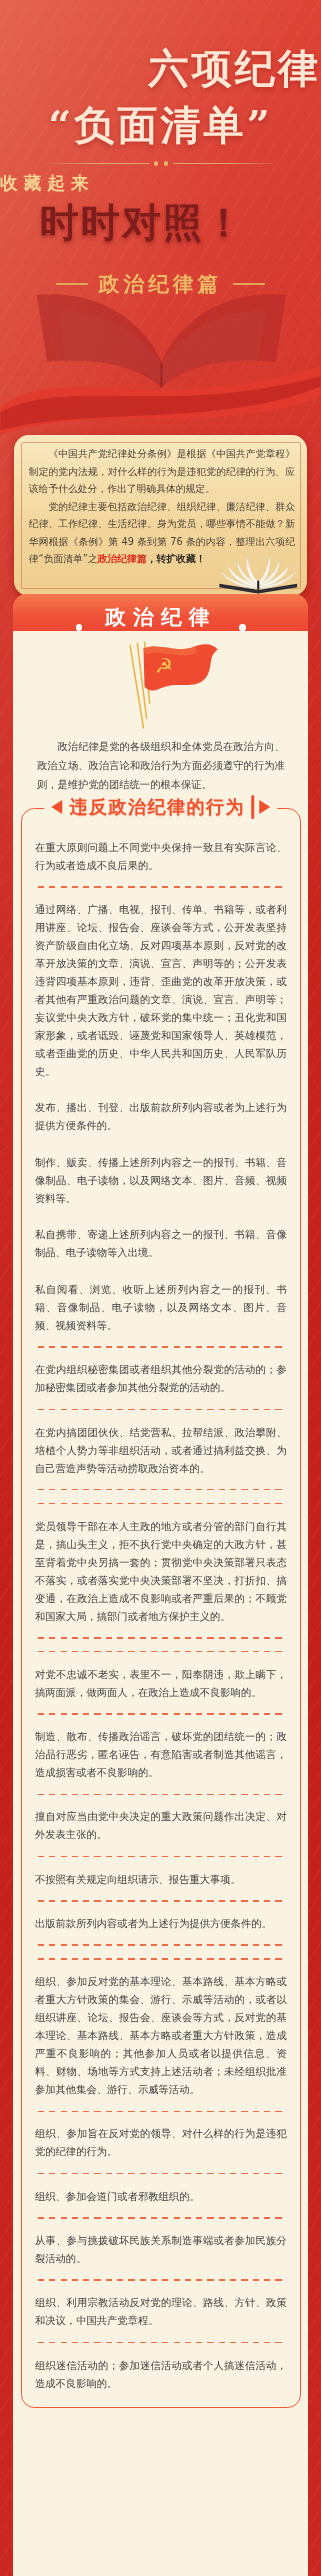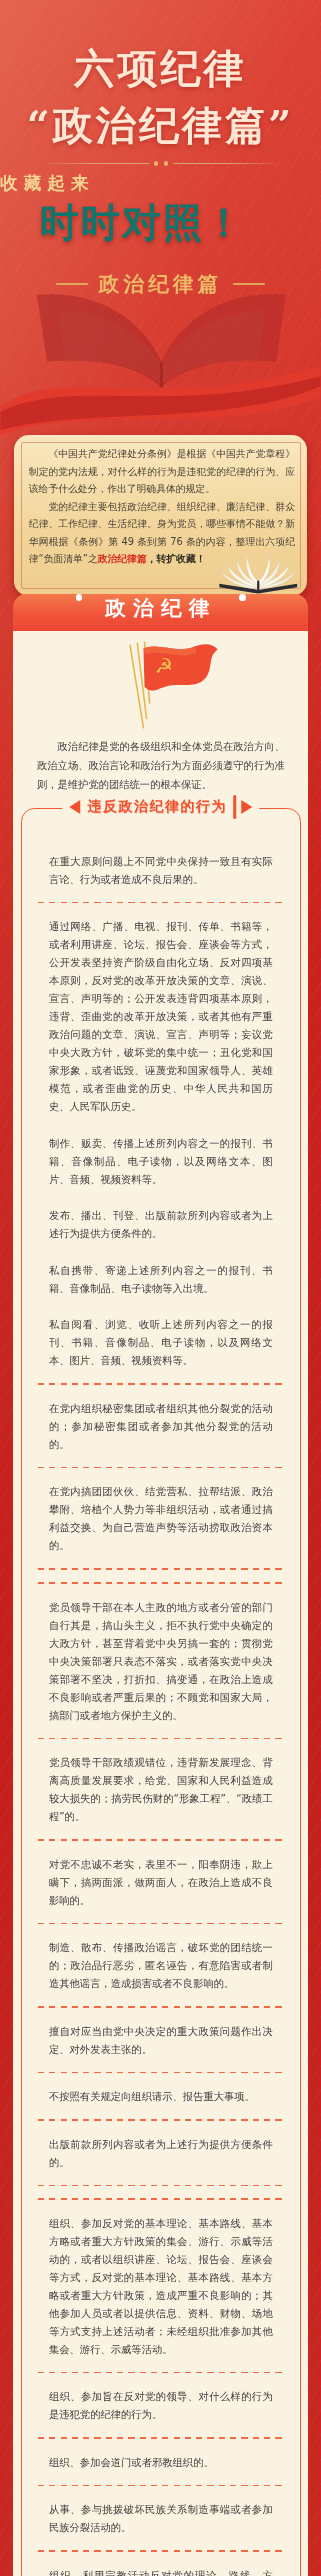--- a/index.html
+++ b/index.html
@@ -10,30 +10,30 @@
       linear-gradient(115deg, rgba(255,205,160,.30) 0%, rgba(255,160,120,.12) 18%, rgba(255,255,255,0) 42%),
       repeating-linear-gradient(123deg, rgba(255,255,255,.045) 0 1px, rgba(255,255,255,0) 1px 13.4px),
       linear-gradient(180deg,#d8372d 0%,#c9231e 30%,#c3201c 55%,#cd2c24 100%);
   }
   .abs{position:absolute;}
   
   .title-line{left:0;width:321px;text-align:center;font-weight:900;
     color:#ffe7d4;letter-spacing:3.1px;font-size:40px;line-height:1.2;
     font-family:"DejaVu Serif","DejaVu Sans",serif;
     text-shadow:0 1.5px 5.2px rgba(120,10,10,.35);}
-  .t1{top:44px;}
+  .t1{top:44px;text-align:right;}
   .t2{top:101px;}
   .gold-divider{top:161px;left:40px;width:242px;display:flex;align-items:center;gap:5.2px;}
   .gold-divider .line{flex:1;height:1px;background:linear-gradient(90deg,rgba(230,170,110,0),#dca46e,#dca46e);}
   .gold-divider .line.rt{background:linear-gradient(90deg,#dca46e,#dca46e,rgba(230,170,110,0));}
   .gold-divider .dot{width:4.6px;height:4.6px;border-radius:50%;background:#e7b26a;}
   .subtitle{top:171px;left:0;width:321px;font-size:17.5px;font-weight:700;
     color:#f6d493;letter-spacing:6.2px;}
   .headline{top:196px;left:0;width:285px;text-align:center;font-size:39px;font-weight:900;
-    color:#0f766e;letter-spacing:2.1px;font-family:"DejaVu Serif","DejaVu Sans",serif;
+    color:#7f1d1d;letter-spacing:2.1px;font-family:"DejaVu Serif","DejaVu Sans",serif;
     text-shadow:0 1.5px 4.1px rgba(110,10,10,.45);}
   .chapter-row{top:270px;left:0;width:321px;display:flex;justify-content:center;align-items:center;gap:10.3px;}
   .chapter-dash{width:32px;height:1.5px;background:#e0a65c;border-radius:1px;}
   .chapter-text{font-size:20.6px;font-weight:700;color:#edbb67;letter-spacing:4.1px;}
   
   .bigbook{top:233px;left:15.5px;opacity:.85;}
   .ribbon{top:330px;left:0;}
   
   .intro-card{top:435px;left:14.4px;width:293px;height:161px;border-radius:15px;
     background:linear-gradient(180deg,#f9e8c0 0%,#f3d69c 55%,#eecd8e 100%);
@@ -43,52 +43,52 @@
   .intro-text{position:relative;padding:10.3px 12.4px 0 14.4px;font-size:9.8px;line-height:17.5px;
     color:#473f35;text-align:justify;}
   .intro-text p{margin:0;text-indent:2em;}
   .hl-red{color:#d92b1c;font-weight:700;}
   .hl-bold{color:#2e2a24;font-weight:700;}
   .minibook{position:absolute;right:4.1px;bottom:2.1px;}
   
   .main-card{top:594px;left:13.4px;width:295px;height:2476px;}
   .banner{height:37px;border-radius:13.4px 13.4px 0 0;
     background:linear-gradient(180deg,#f5794c 0%,#ef5238 60%,#ec4632 100%);
-    display:flex;align-items:flex-start;justify-content:center;gap:23px;}
+    display:flex;align-items:flex-end;justify-content:center;gap:23px;}
   .banner-text{color:#ffffff;font-size:20.6px;font-weight:900;letter-spacing:7.2px;}
   .banner-dot{width:6.7px;height:6.7px;border-radius:50%;background:#fff;}
   .card-body{height:2439px;overflow:hidden;background:
       linear-gradient(rgba(205,165,112,.26) 0.5px, transparent 0.5px),
       linear-gradient(90deg, rgba(205,165,112,.26) 0.5px, transparent 0.5px),
       #faf3e2;
     background-size:15px 15px,15px 15px,auto;}
   .flag-wrap{display:flex;justify-content:center;padding-top:10.3px;}
   .card-intro{margin:4.1px 15.5px 0;font-size:10.3px;line-height:19px;color:#3e3e3e;
     text-align:justify;}
   .card-intro p{margin:8px;text-indent:2em;}
   .frame{position:relative;margin:13.4px 7.2px 18.5px;border:1.5px solid #ef5a36;border-radius:13.4px;
     padding:29px 13.4px 15.5px;}
   .frame-label{position:absolute;top:-13.4px;left:50%;transform:translateX(-50%);
     display:flex;align-items:center;background:#faf3e2;padding:0 7.2px;white-space:nowrap;}
   .tri{width:0;height:0;border-top:7.2px solid transparent;border-bottom:7.2px solid transparent;}
   .tri-left{border-right:11.3px solid #f0512c;margin-right:7.2px;}
   .tri-right{border-left:11.3px solid #f0512c;}
-  .label-text{font-size:14px;font-weight:900;color:#f0512c;letter-spacing:1.5px;
+  .label-text{font-size:18px;font-weight:900;color:#f0512c;letter-spacing:1.5px;
     text-shadow:0.5px 0.5px 0 rgba(240,81,44,.25);font-family:Liberation Mono, monospace;}
   .label-bar{width:3.1px;height:24px;background:#f0512c;border-radius:1.5px;margin:0 5.2px 0 6.2px;}
-  .violation-para{margin:14px;font-size:10.3px;line-height:18px;color:#3c3c3c;text-align:justify;}
+  .violation-para{margin:0;font-size:10.3px;line-height:18px;color:#3c3c3c;text-align:justify;}
   .violation-para + .violation-para{margin-top:18.5px;}
   .dashed-divider{height:1.5px;margin:12.4px 3.1px;
     background:repeating-linear-gradient(90deg,#ef6a45 0 6.2px, transparent 6.2px 11.3px);}
 </style>
 </head>
 <body>
 
 <div class="abs title-line t1">六项纪律</div>
-<div class="abs title-line t2">“政治纪律篇”</div>
+<div class="abs title-line t2">“负面清单”</div>
 
 <div class="abs gold-divider">
   <div class="line"></div>
   <div class="dot"></div>
   <div class="dot"></div>
   <div class="line rt"></div>
 </div>
 
 <div class="abs subtitle">收藏起来</div>
 
@@ -160,33 +160,32 @@
       <div class="frame-label">
         <div class="tri tri-left"></div>
         <div class="label-text">违反政治纪律的行为</div>
         <div class="label-bar"></div>
         <div class="tri tri-right"></div>
       </div>
       <div>
           <p class="violation-para">在重大原则问题上不同党中央保持一致且有实际言论、行为或者造成不良后果的。</p>
           <div class="dashed-divider"></div>
           <p class="violation-para">通过网络、广播、电视、报刊、传单、书籍等，或者利用讲座、论坛、报告会、座谈会等方式，公开发表坚持资产阶级自由化立场、反对四项基本原则，反对党的改革开放决策的文章、演说、宣言、声明等的；公开发表违背四项基本原则，违背、歪曲党的改革开放决策，或者其他有严重政治问题的文章、演说、宣言、声明等；妄议党中央大政方针，破坏党的集中统一；丑化党和国家形象，或者诋毁、诬蔑党和国家领导人、英雄模范，或者歪曲党的历史、中华人民共和国历史、人民军队历史。</p>
+          <p class="violation-para">发布、播出、刊登、出版前款所列内容或者为上述行为提供方便条件的。</p>
           <p class="violation-para">制作、贩卖、传播上述所列内容之一的报刊、书籍、音像制品、电子读物，以及网络文本、图片、音频、视频资料等。</p>
-          <p class="violation-para">发布、播出、刊登、出版前款所列内容或者为上述行为提供方便条件的。</p>
           <p class="violation-para">私自携带、寄递上述所列内容之一的报刊、书籍、音像制品、电子读物等入出境。</p>
           <p class="violation-para">私自阅看、浏览、收听上述所列内容之一的报刊、书籍、音像制品、电子读物，以及网络文本、图片、音频、视频资料等。</p>
           <div class="dashed-divider"></div>
           <p class="violation-para">在党内组织秘密集团或者组织其他分裂党的活动的；参加秘密集团或者参加其他分裂党的活动的。</p>
           <div class="dashed-divider"></div>
           <p class="violation-para">在党内搞团团伙伙、结党营私、拉帮结派、政治攀附、培植个人势力等非组织活动，或者通过搞利益交换、为自己营造声势等活动捞取政治资本的。</p>
           <div class="dashed-divider"></div>
           <div class="dashed-divider"></div>
           <p class="violation-para">党员领导干部在本人主政的地方或者分管的部门自行其是，搞山头主义，拒不执行党中央确定的大政方针，甚至背着党中央另搞一套的；贯彻党中央决策部署只表态不落实，或者落实党中央决策部署不坚决，打折扣、搞变通，在政治上造成不良影响或者严重后果的；不顾党和国家大局，搞部门或者地方保护主义的。</p>
           <div class="dashed-divider"></div>
-          <p class="violation-para">党员领导干部政绩观错位，违背新发展理念、背离高质量发展要求，给党、国家和人民利益造成较大损失的；搞劳民伤财的“形象工程”、“政绩工程”的。</p>
           <div class="dashed-divider"></div>
           <p class="violation-para">对党不忠诚不老实，表里不一，阳奉阴违，欺上瞒下，搞两面派，做两面人，在政治上造成不良影响的。</p>
           <div class="dashed-divider"></div>
           <p class="violation-para">制造、散布、传播政治谣言，破坏党的团结统一的；政治品行恶劣，匿名诬告，有意陷害或者制造其他谣言，造成损害或者不良影响的。</p>
           <div class="dashed-divider"></div>
           <p class="violation-para">擅自对应当由党中央决定的重大政策问题作出决定、对外发表主张的。</p>
           <div class="dashed-divider"></div>
           <p class="violation-para">不按照有关规定向组织请示、报告重大事项。</p>
           <div class="dashed-divider"></div>
           <p class="violation-para">出版前款所列内容或者为上述行为提供方便条件的。</p>

